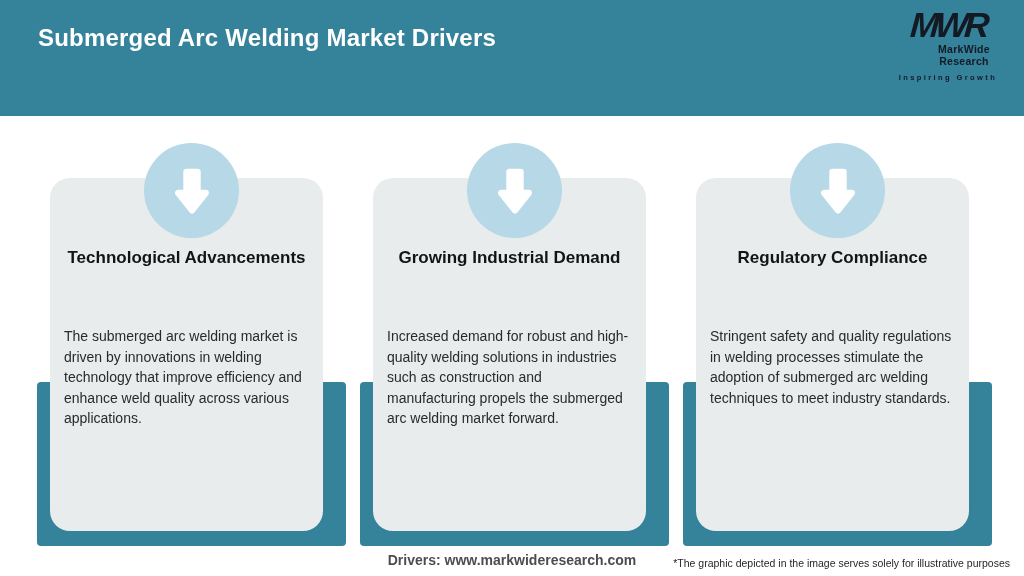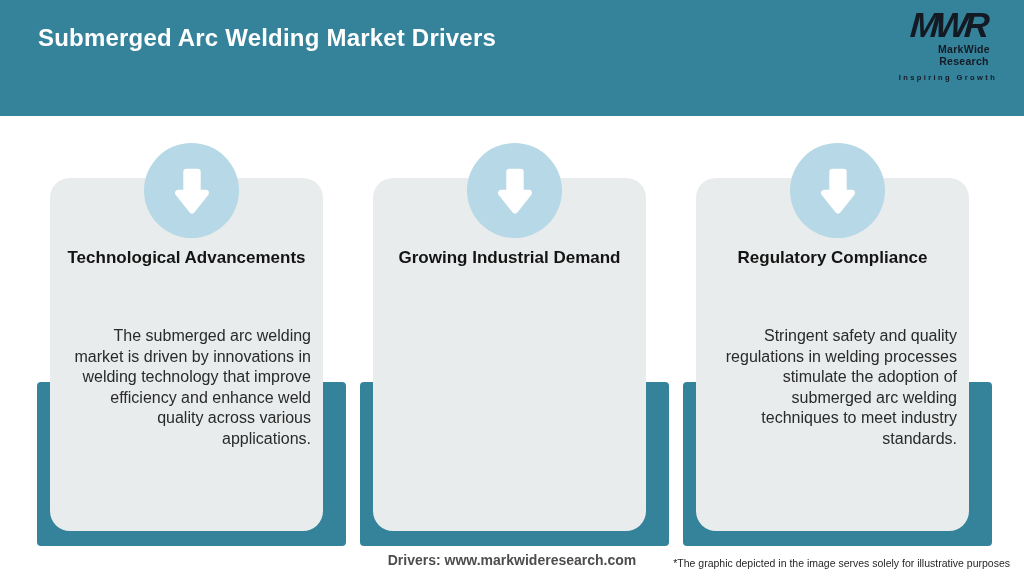--- a/index.html
+++ b/index.html
@@ -46,21 +46,21 @@
   .card{
     position:absolute;left:0;top:0;width:273px;height:353px;
     background:var(--card-bg);border-radius:20px;
   }
   .card h2{
     position:absolute;left:0;top:70px;width:100%;
     text-align:center;font-size:17px;font-weight:bold;color:var(--title-text);
   }
   .card p{
     position:absolute;left:14px;right:12px;top:148px;
-    font-size:16px;line-height:20.5px;color:var(--body-text);text-align:right;
+    font-size:14px;line-height:20.5px;color:var(--body-text);text-align:left;
   }
   .circle{
     position:absolute;left:94px;top:-35px;width:95px;height:95px;border-radius:50%;
     background:var(--circle-blue);display:flex;align-items:center;justify-content:center;
   }
   .circle svg{display:block;margin-top:2px;}
 
   
   .source{
     position:absolute;left:0;top:552px;width:1024px;text-align:center;
@@ -97,20 +97,21 @@
         <svg viewBox="0 0 48 56" width="44" height="52">
           <polygon points="18,6 30,6 30,29 39,29 24,48 9,29 18,29" fill="#ffffff" stroke="#ffffff" stroke-width="7" stroke-linejoin="round"></polygon>
         </svg>
       </div>
     </section>
 
     <section class="card-group g2">
       <div class="backing"></div>
       <div class="card">
         <h2>Growing Industrial Demand</h2>
+        <p>Increased demand for robust and high-quality welding solutions in industries such as construction and manufacturing propels the submerged arc welding market forward.</p>
       </div>
       <div class="circle">
         <svg viewBox="0 0 48 56" width="44" height="52">
           <polygon points="18,6 30,6 30,29 39,29 24,48 9,29 18,29" fill="#ffffff" stroke="#ffffff" stroke-width="7" stroke-linejoin="round"></polygon>
         </svg>
       </div>
     </section>
 
     <section class="card-group g3">
       <div class="backing"></div>

